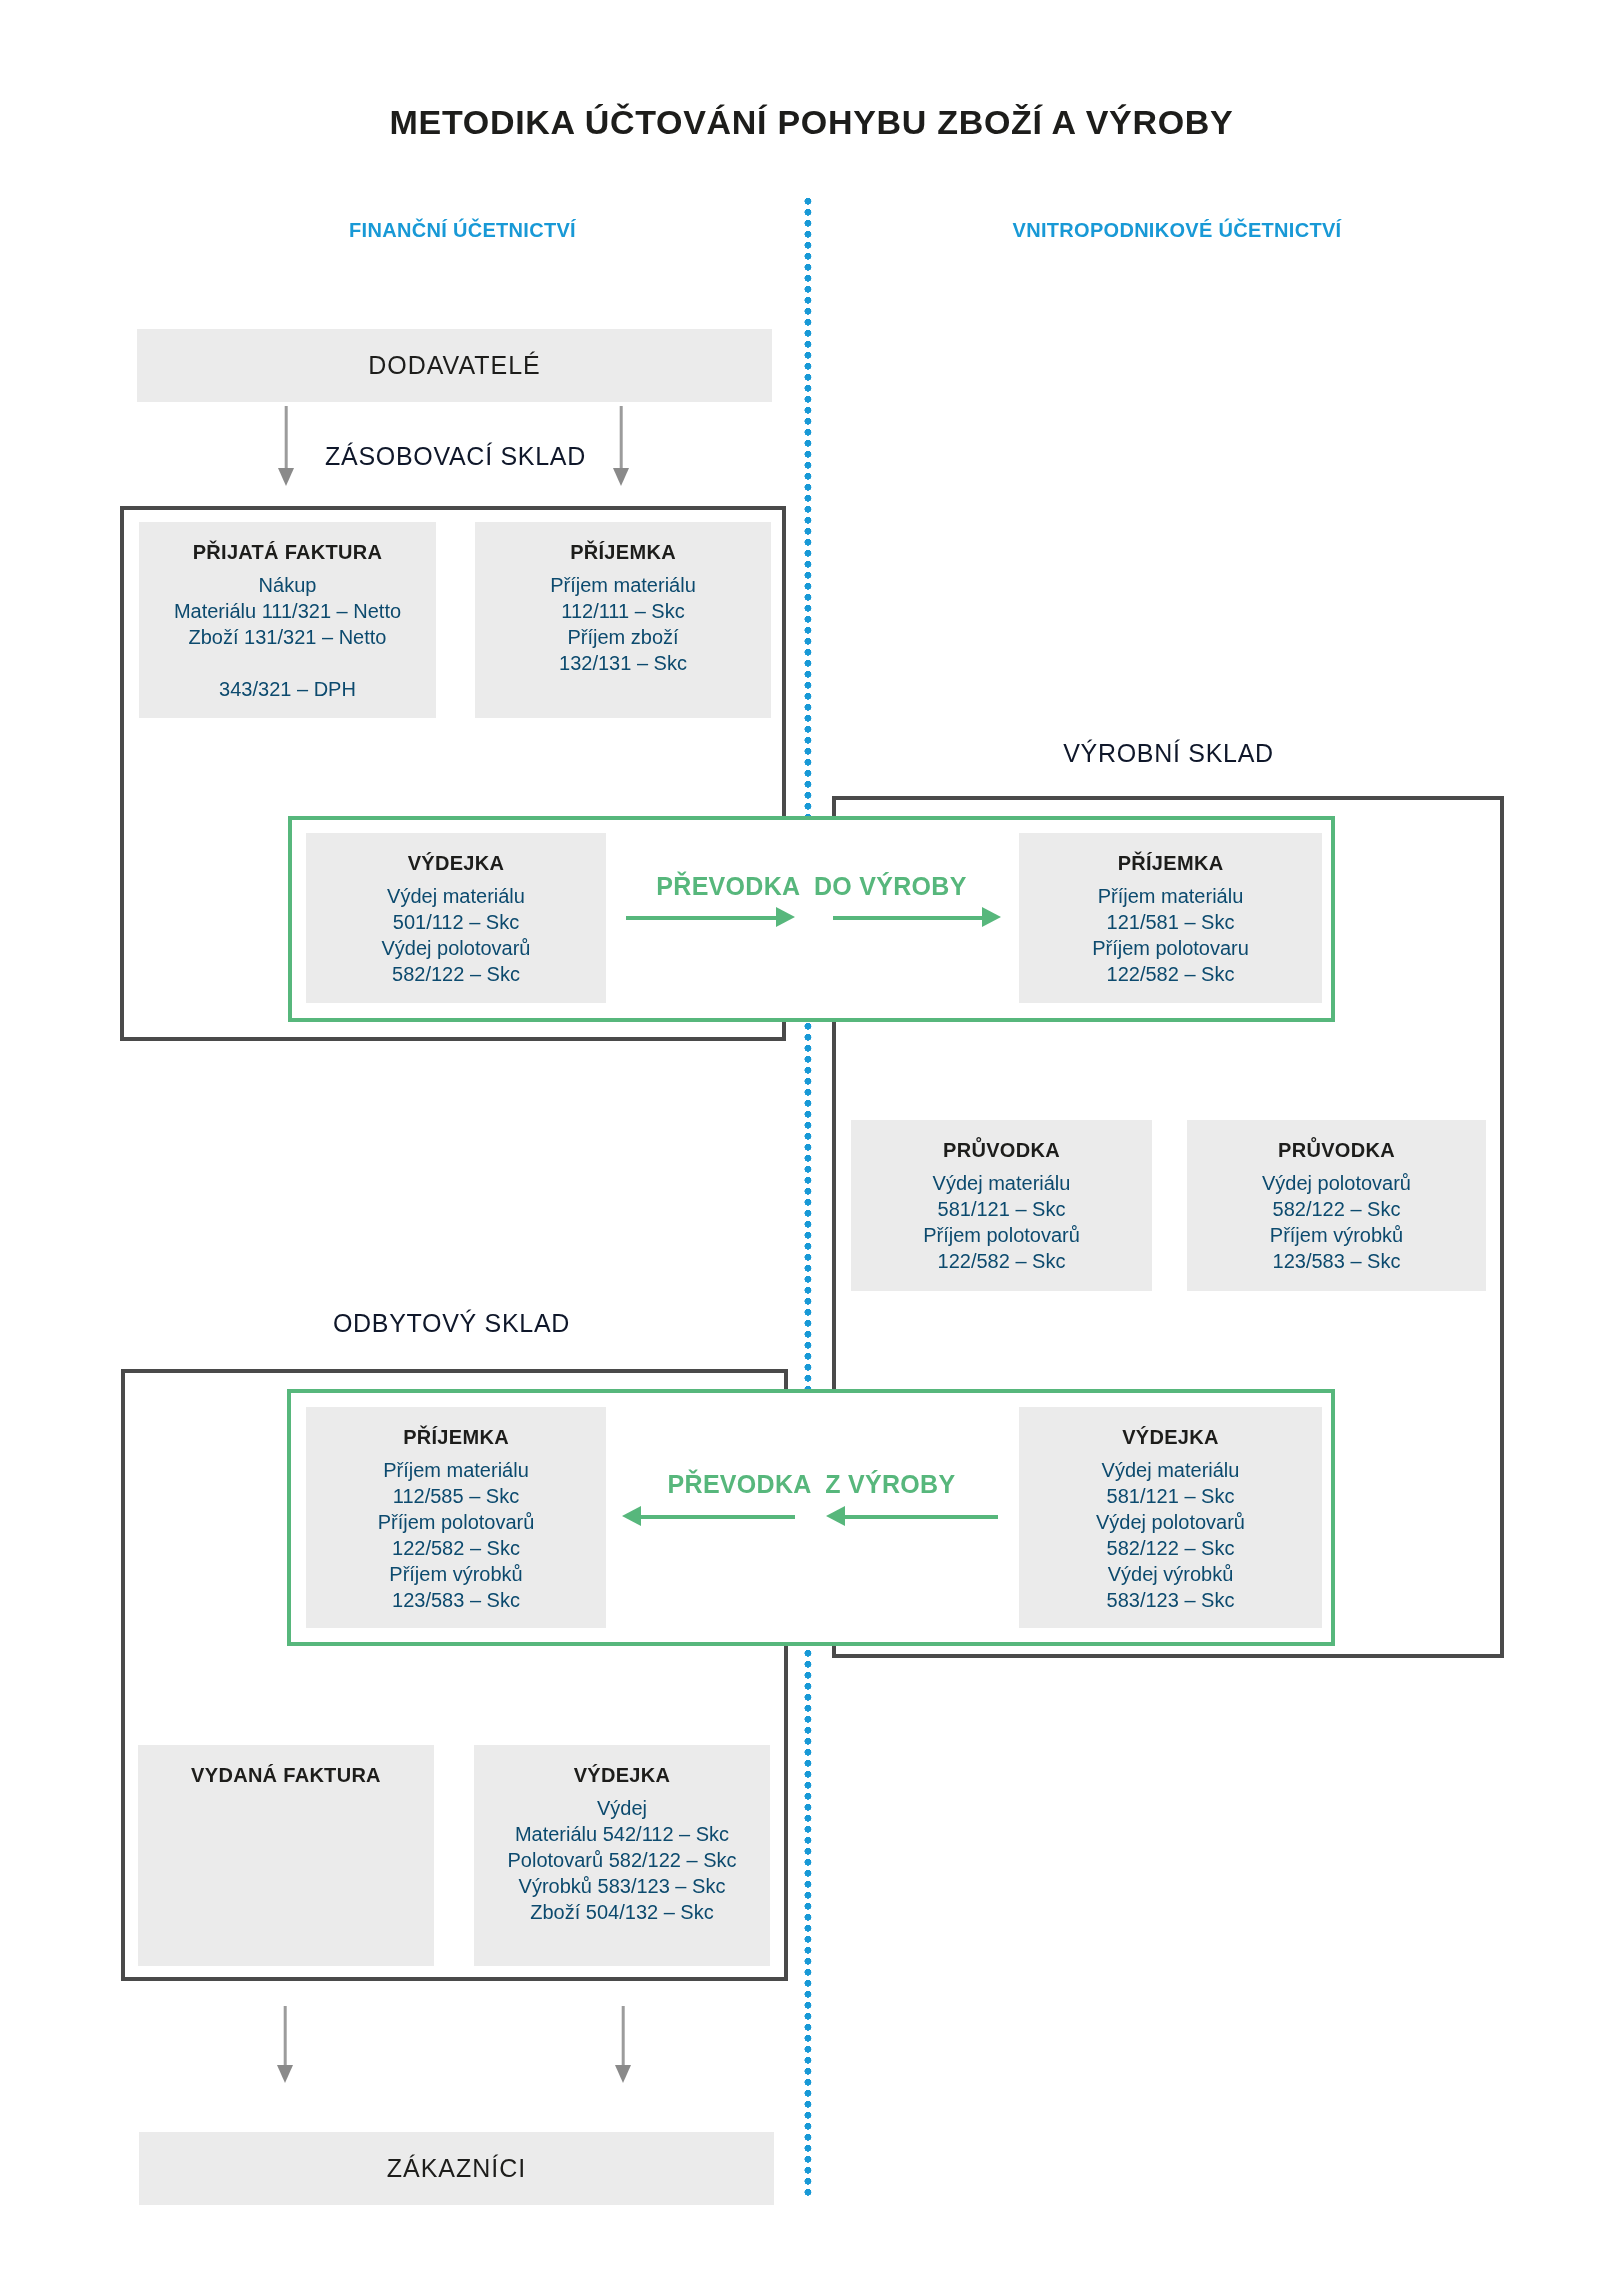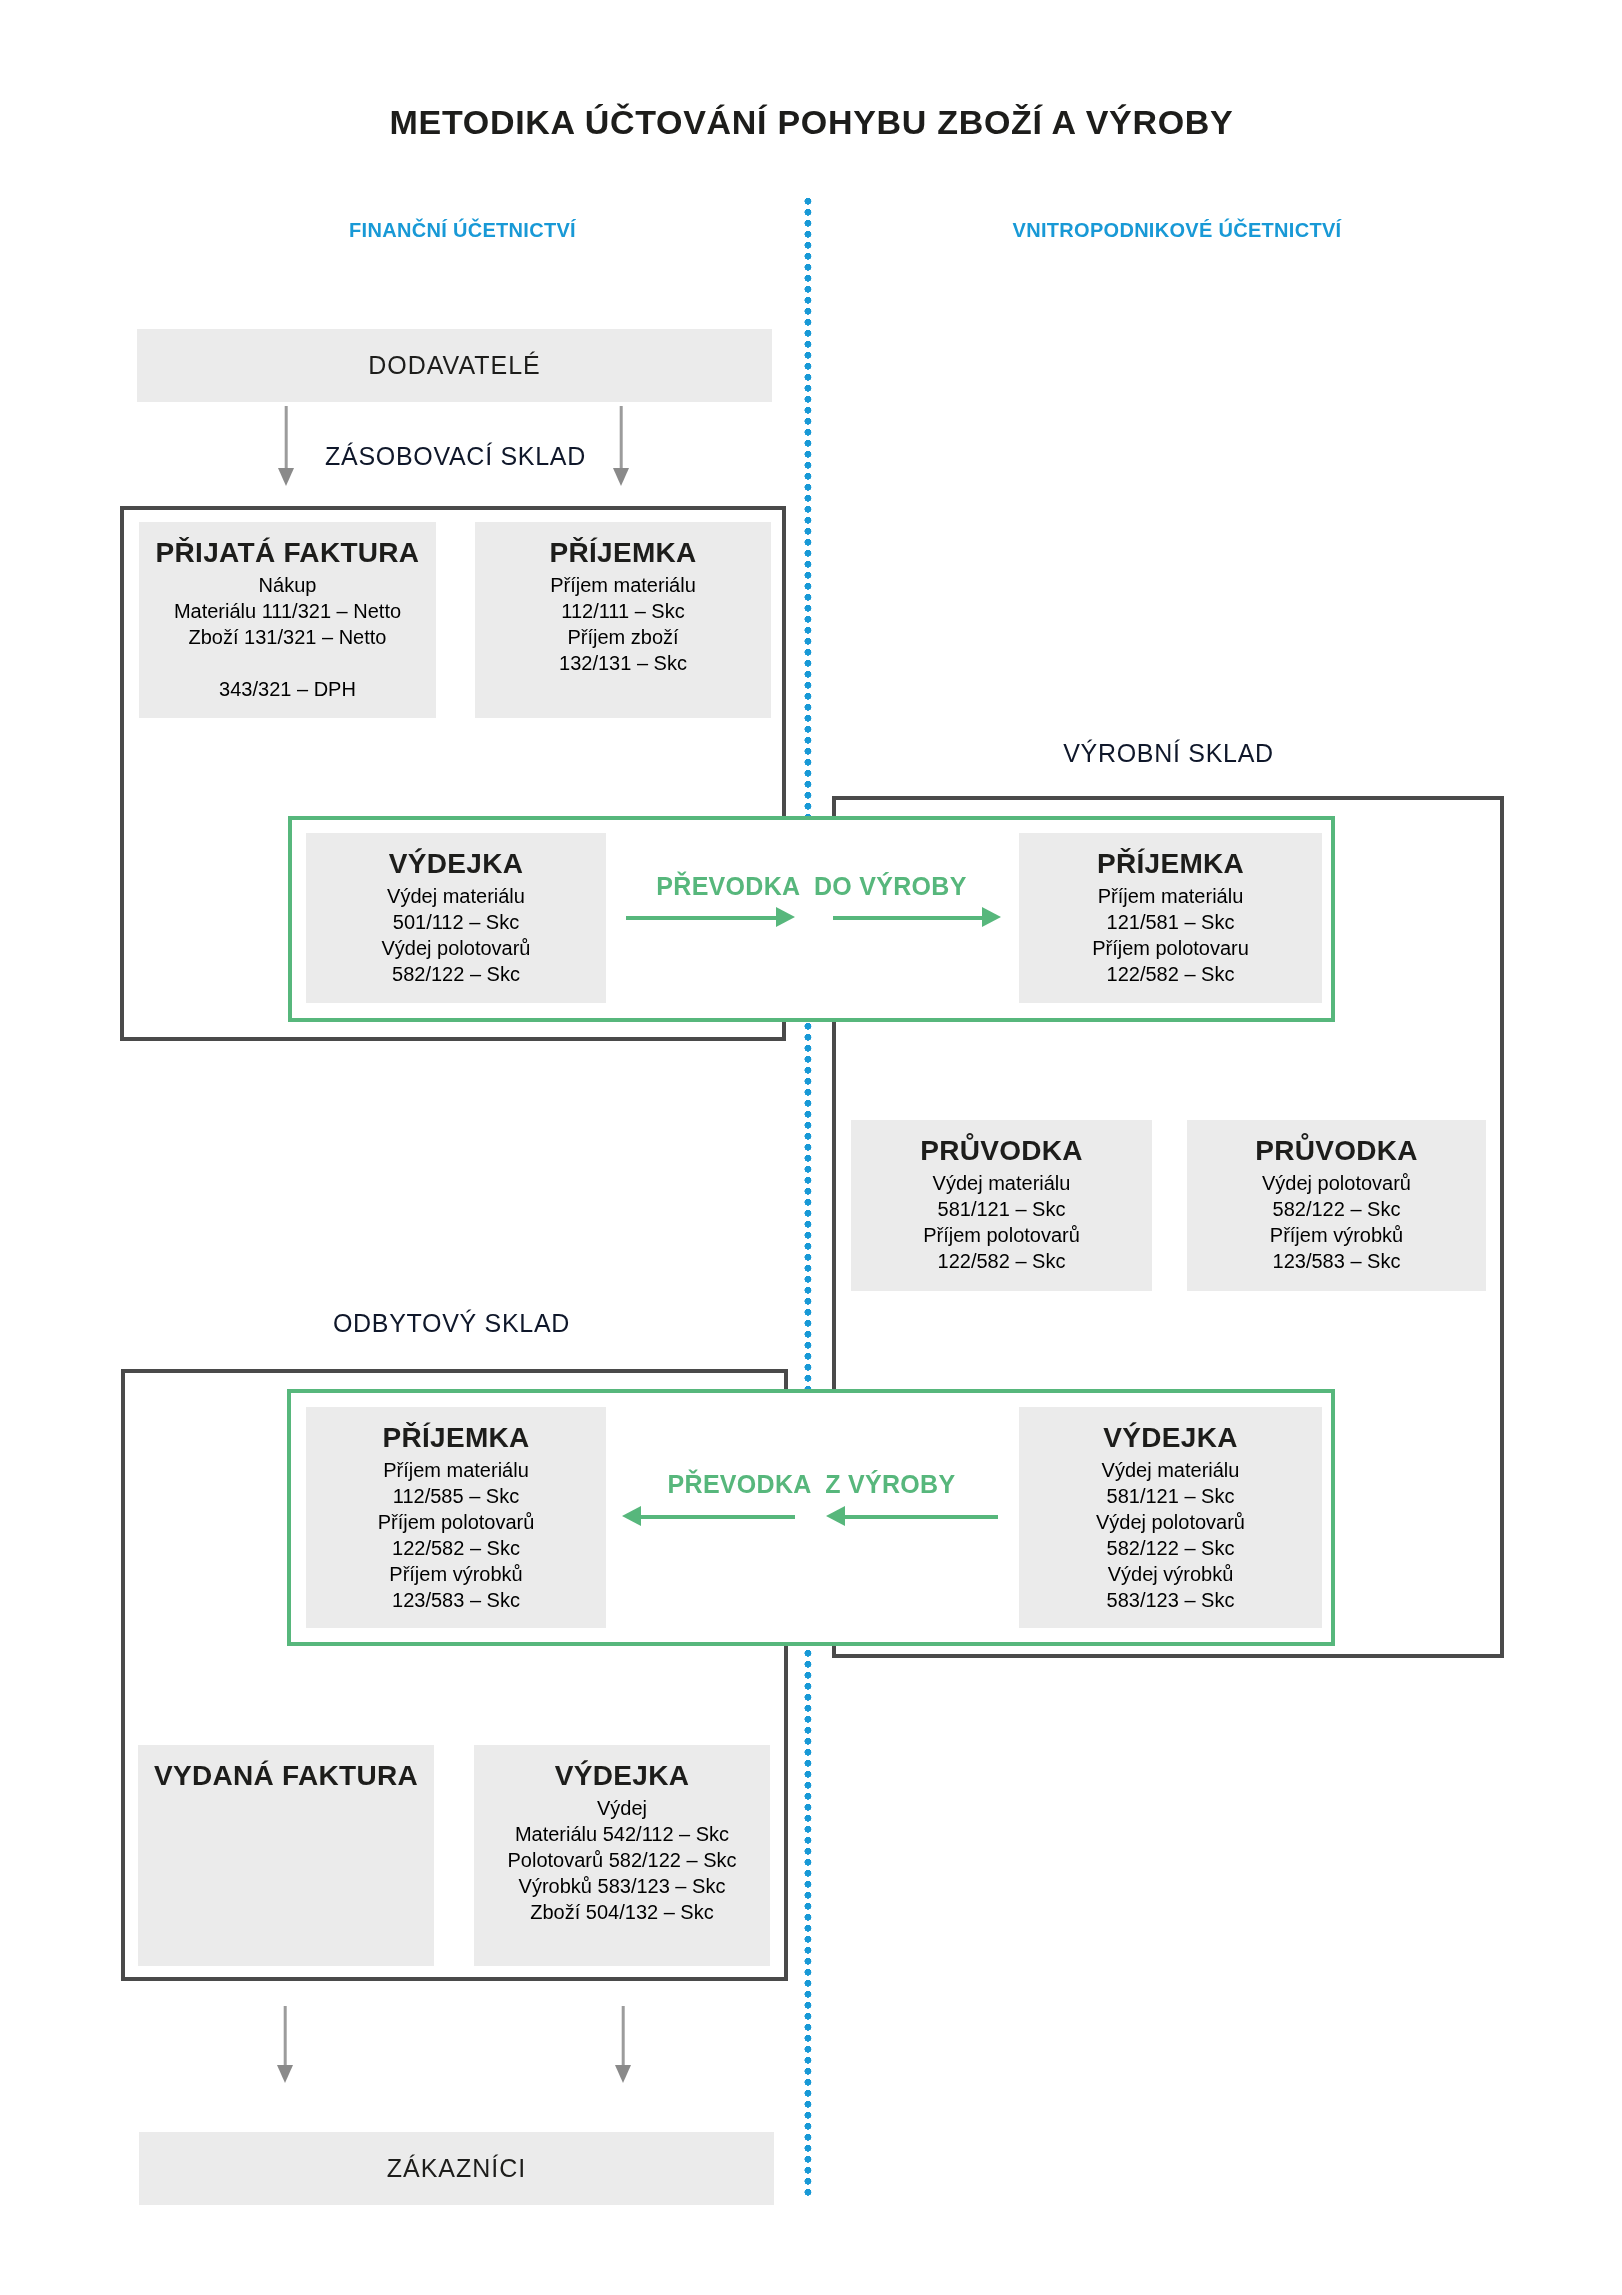--- a/index.html
+++ b/index.html
@@ -31,22 +31,22 @@
   }
 
   .endpoint {
     background:#ebebeb; font-size:25px; letter-spacing:1px; color:#1d1d1b;
   }
 
   .frame { border:4.6px solid #4a4a4a; box-sizing:border-box; background:transparent; z-index:1; }
   .greenframe { border:4.6px solid #57b77c; box-sizing:border-box; background:#ffffff; z-index:2; }
 
   .card { background:#ebebeb; z-index:3; box-sizing:border-box; padding-top:15.7px; text-align:center; }
-  .card-title { font-size:28px; font-weight:bold; line-height:29px; margin-bottom:5.2px; color:#1d1d1b; letter-spacing:0.3px; }
-  .card-lines .line { font-size:20px; line-height:26px; min-height:26px; color:#000000; }
+  .card-title { font-size:20px; font-weight:bold; line-height:29px; margin-bottom:5.2px; color:#1d1d1b; letter-spacing:0.3px; }
+  .card-lines .line { font-size:20px; line-height:26px; min-height:26px; color:#0c4a6e; }
 
   .transfer-label {
     height:29px; font-size:25px; font-weight:bold; color:#57b77c;
     white-space:pre; z-index:4; letter-spacing:0.3px;
   }
 
   .arrow-down { z-index:4; }
   .arrow-down .shaft { position:absolute; left:50%; transform:translateX(-50%); top:0; width:2.6px; background:#9c9c9c; }
   .arrow-down .head {
     position:absolute; left:50%; transform:translateX(-50%); bottom:0; width:0; height:0;

